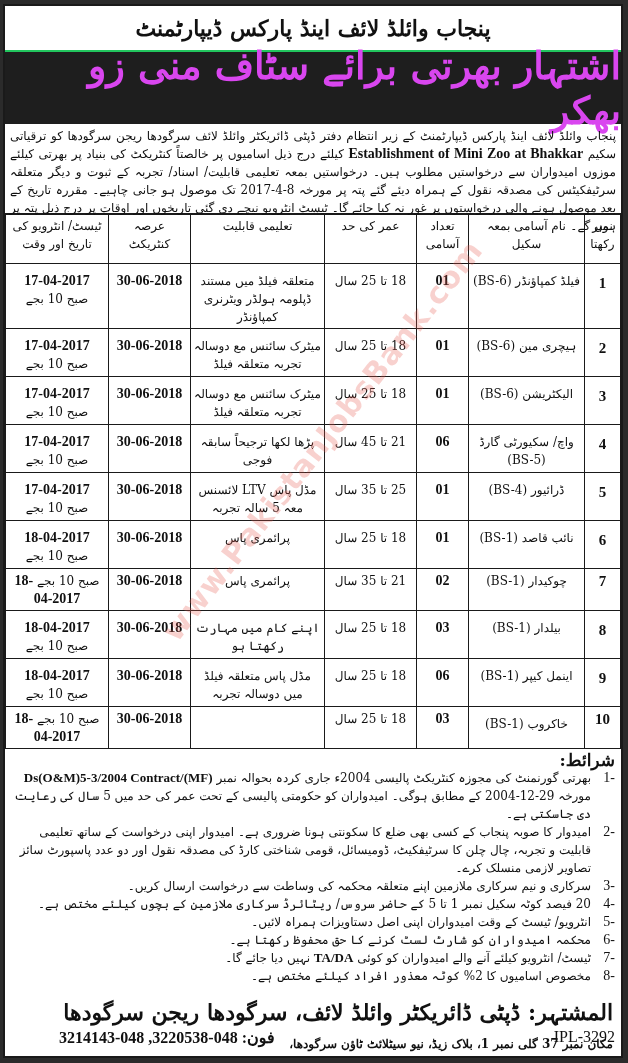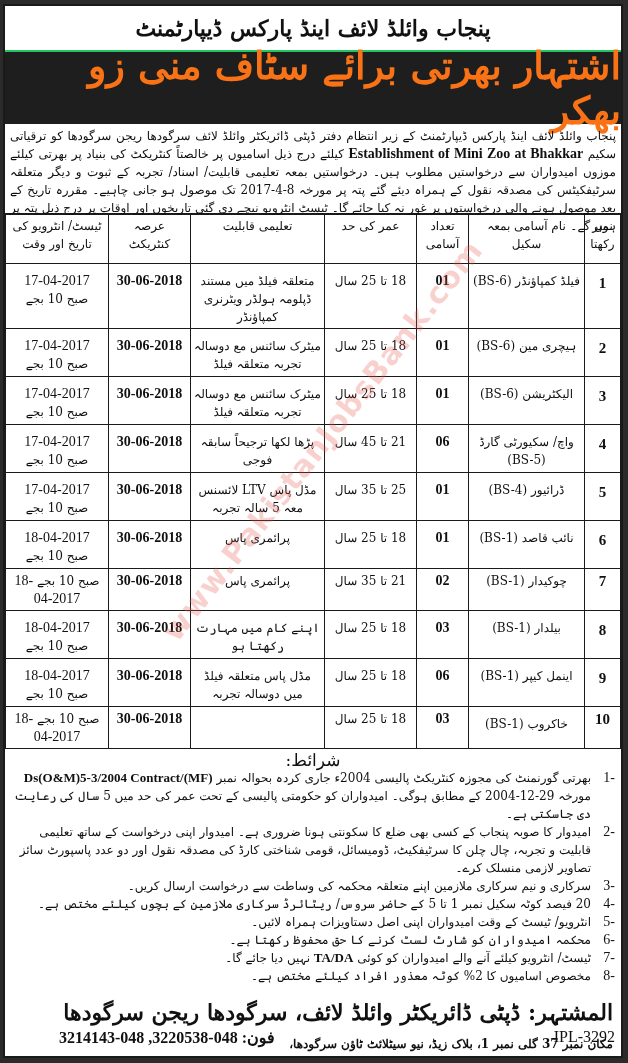--- a/index.html
+++ b/index.html
@@ -1,32 +1,32 @@
 <!DOCTYPE html>
 <html><head>
 <meta charset="utf-8">
 <style>
   * { box-sizing: border-box; margin: 0; padding: 0; }
   html, body { width: 628px; height: 1063px; background: #2b2b2b; overflow: hidden; }
   body { font-family: "DejaVu Serif", "Liberation Serif", serif; color: #111; position: relative; }
   .ad { position: absolute; left: 3px; top: 4px; width: 620px; height: 1054px; background: #fff; border: 2px solid #1a1a1a; overflow: hidden; }
   .dept { height: 46px; border-bottom: 2px solid #22c55e; display: flex; align-items: center; justify-content: center; font-size: 22px; font-weight: bold; direction: rtl; }
-  .banner { height: 72px; background: #1e1e1e; color: #f97316; display: flex; align-items: center; justify-content: center; font-size: 38px; font-weight: bold; direction: rtl; letter-spacing: 1px; }
+  .banner { height: 72px; background: #1e1e1e; color: #d946ef; display: flex; align-items: center; justify-content: center; font-size: 38px; font-weight: bold; direction: rtl; letter-spacing: 1px; }
   .intro { padding: 3px 5px 0 5px; direction: rtl; text-align: justify; font-size: 12px; line-height: 18px; height: 90px; border-bottom: 1px solid #1a1a1a; }
   .intro b { font-family: "Liberation Serif", serif; font-size: 14px; }
   table.jobs { width: 100%; border-collapse: collapse; direction: rtl; table-layout: fixed; }
   table.jobs th, table.jobs td { border: 1.5px solid #1a1a1a; font-size: 12px; vertical-align: top; text-align: center; padding: 2px 3px; line-height: 18px; }
   table.jobs th { font-weight: normal; height: 49px; }
   table.jobs td.num { font-family: "Liberation Serif", serif; font-weight: bold; font-size: 15px; padding-top: 10px; }
   table.jobs td { padding-top: 8px; }
-  table.jobs td .b { font-family: "Liberation Serif", serif; font-weight: normal; font-size: 14px; }
+  table.jobs td .b { font-family: "Liberation Serif", serif; font-weight: bold; font-size: 14px; }
   .r-tall { height: 48px; }
   .r-short { height: 25px; }
   .conds { padding: 2px 6px 0 6px; direction: rtl; font-size: 12px; line-height: 18px; }
-  .conds h3 { font-size: 17px; font-weight: normal; text-align: center; }
+  .conds h3 { font-size: 17px; font-weight: bold; }
   .cond { display: flex; }
   .cond .n { width: 24px; flex: none; font-family: "Liberation Serif", serif; font-size: 14px; }
   .cond .t { flex: 1; }
   .cond .t b { font-family: "Liberation Serif", serif; font-size: 13px; }
   .adv { direction: rtl; padding: 10px 8px 0 8px; }
   .adv .line1 { font-size: 22px; font-weight: bold; line-height: 34px; padding-left: 0; }
   .adv .line2 { font-size: 12px; font-weight: bold; line-height: 30px; }
   .footer { position: absolute; bottom: 6px; left: 12px; right: 0; height: 26px; display: flex; justify-content: space-between; align-items: center; padding: 0 6px; }
   .phone { font-family: "Liberation Serif", serif; font-weight: bold; font-size: 16px; margin-left: 36px; direction: rtl; }
   .ipl { font-family: "Liberation Serif", serif; font-weight: normal; font-size: 16px; margin-left: 48px; }

